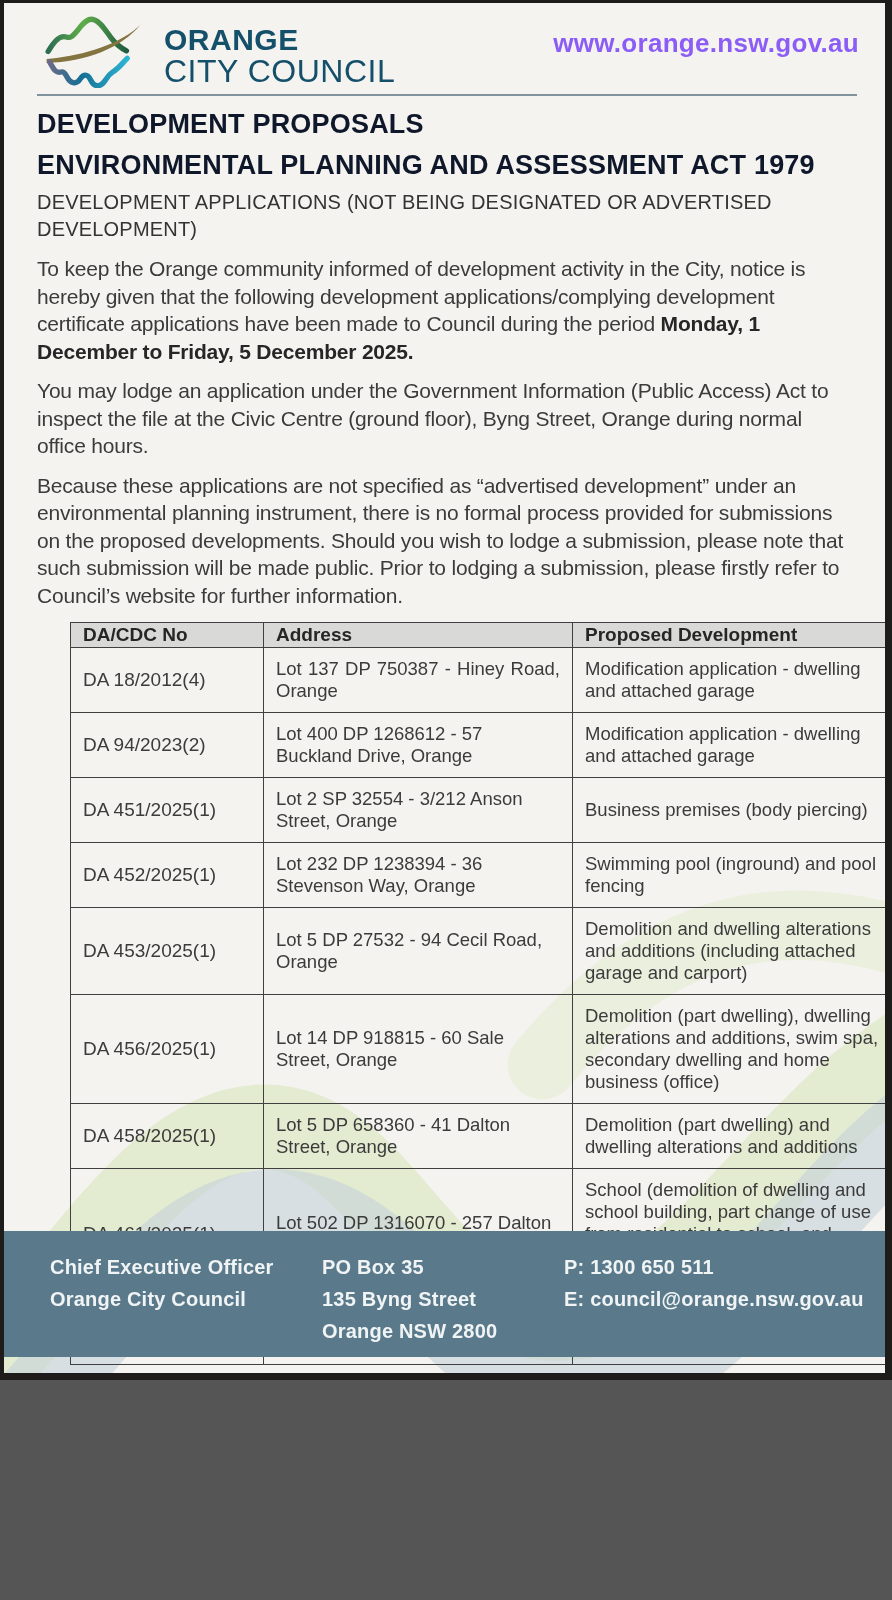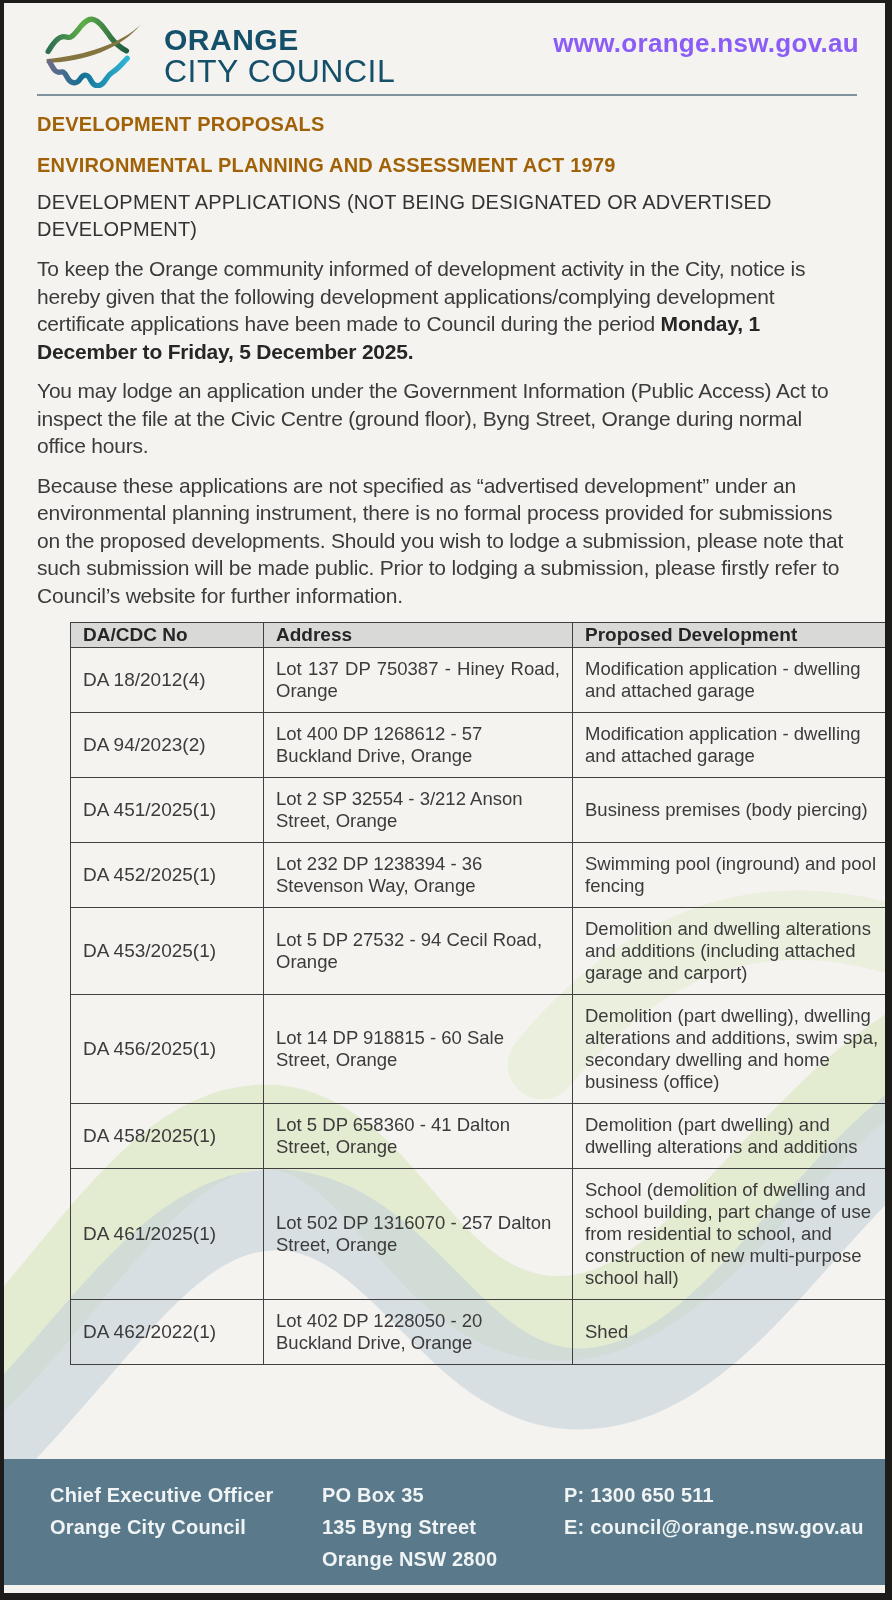--- a/index.html
+++ b/index.html
@@ -1,55 +1,55 @@
 <!DOCTYPE html>
 <html><head>
 <meta charset="utf-8">
 <style>
   html,body{margin:0;padding:0;background:#555;}
   .page{
     position:relative;
-    width:892px;height:1600px;
+    width:892px;height:1380px;
     box-sizing:border-box;
     border-style:solid;border-color:#1d1c1a;
     border-width:3px 7px 7px 4px;
     background:#f4f3f0;
     font-family:"Liberation Sans", sans-serif;
     overflow:hidden;
   }
   
   .watermark{position:absolute;inset:0;z-index:0;pointer-events:none;}
   
   .header{position:relative;z-index:1;display:flex;justify-content:space-between;align-items:flex-start;padding:9px 26px 0 30px;}
   .brand{display:flex;align-items:flex-start;}
   .brand-mark{width:118px;height:76px;flex:0 0 auto;}
   .brand-text{margin-left:12px;margin-top:12px;color:#15506a;}
   .brand-line1{font-size:30px;font-weight:bold;letter-spacing:.5px;line-height:32px;}
   .brand-line2{font-size:32px;font-weight:normal;letter-spacing:.5px;line-height:30px;}
   .site-url{margin-top:16px;color:#8b5cf6;font-size:26px;font-weight:bold;letter-spacing:.3px;}
   .rule{position:relative;z-index:1;margin:6px 28px 0 33px;border:0;border-top:2px solid #80929c;}
   
   .content{position:relative;z-index:1;margin:0 35px 0 33px;color:#3b3b3b;}
-  .h-bold{margin:15px 0 0 0;font-size:20px;font-weight:bold;color:#a16207;line-height:26px;letter-spacing:.2px;}
+  .h-bold{margin:15px 0 0 0;font-size:27px;font-weight:bold;color:#0f172a;line-height:26px;letter-spacing:.2px;}
   .h-reg{margin:11px 0 0 0;font-size:20px;font-weight:normal;color:#333;line-height:27px;letter-spacing:.2px;}
   .para{margin:12px 0 0 0;font-size:21px;line-height:27.5px;letter-spacing:-0.2px;}
   .para b{color:#262626;}
   
   .da-table{position:relative;z-index:1;margin:13px 0 0 33px;border-collapse:collapse;width:824px;table-layout:fixed;}
   .da-table col.c1{width:193px;}
   .da-table col.c2{width:309px;}
   .da-table col.c3{width:322px;}
   .da-table th,.da-table td{border:1.5px solid #404040;vertical-align:middle;}
   .da-table th{background:#d9d9d8;text-align:left;font-size:19px;color:#262626;padding:0 12px;line-height:24px;}
   .da-table td{font-size:18.5px;color:#3b3b3b;line-height:22px;padding:10px 12px;background:transparent;}
   td.cell-no{font-size:19px;}
   td.cell-addr.justified{text-align:justify;}
   
   .footer{
-    position:absolute;left:0;right:0;bottom:8px;z-index:2;
+    position:absolute;left:0;right:0;bottom:16px;z-index:2;
     height:126px;background:#5a7a8c;color:#f0f4f4;
     display:flex;align-items:flex-start;
     padding:20px 20px 0 46px;box-sizing:border-box;
     font-weight:bold;font-size:20px;line-height:32px;letter-spacing:.2px;
   }
   .f-col1{width:272px;flex:0 0 auto;}
   .f-col2{width:242px;flex:0 0 auto;}
   .f-col3{flex:1 1 auto;}
 </style>
 </head>

